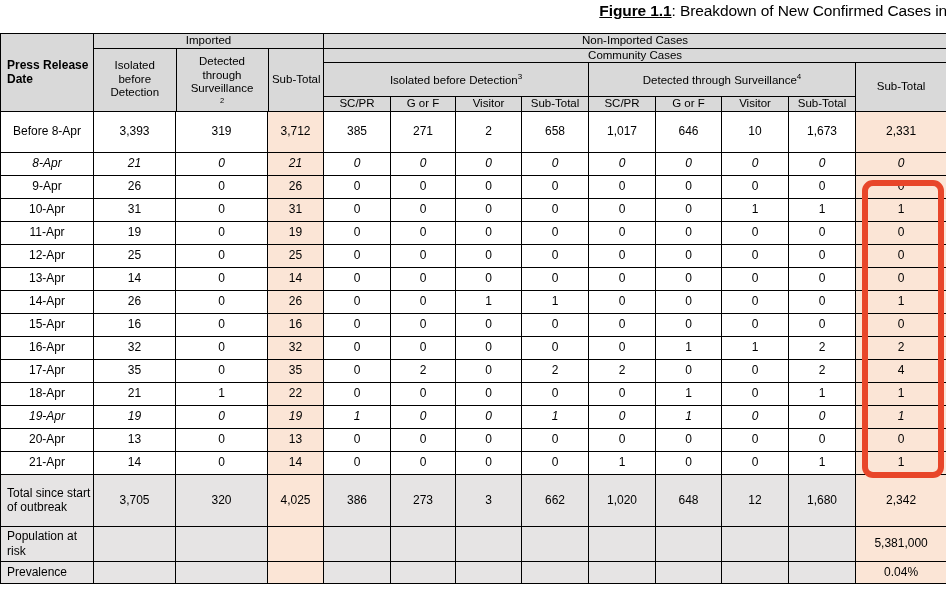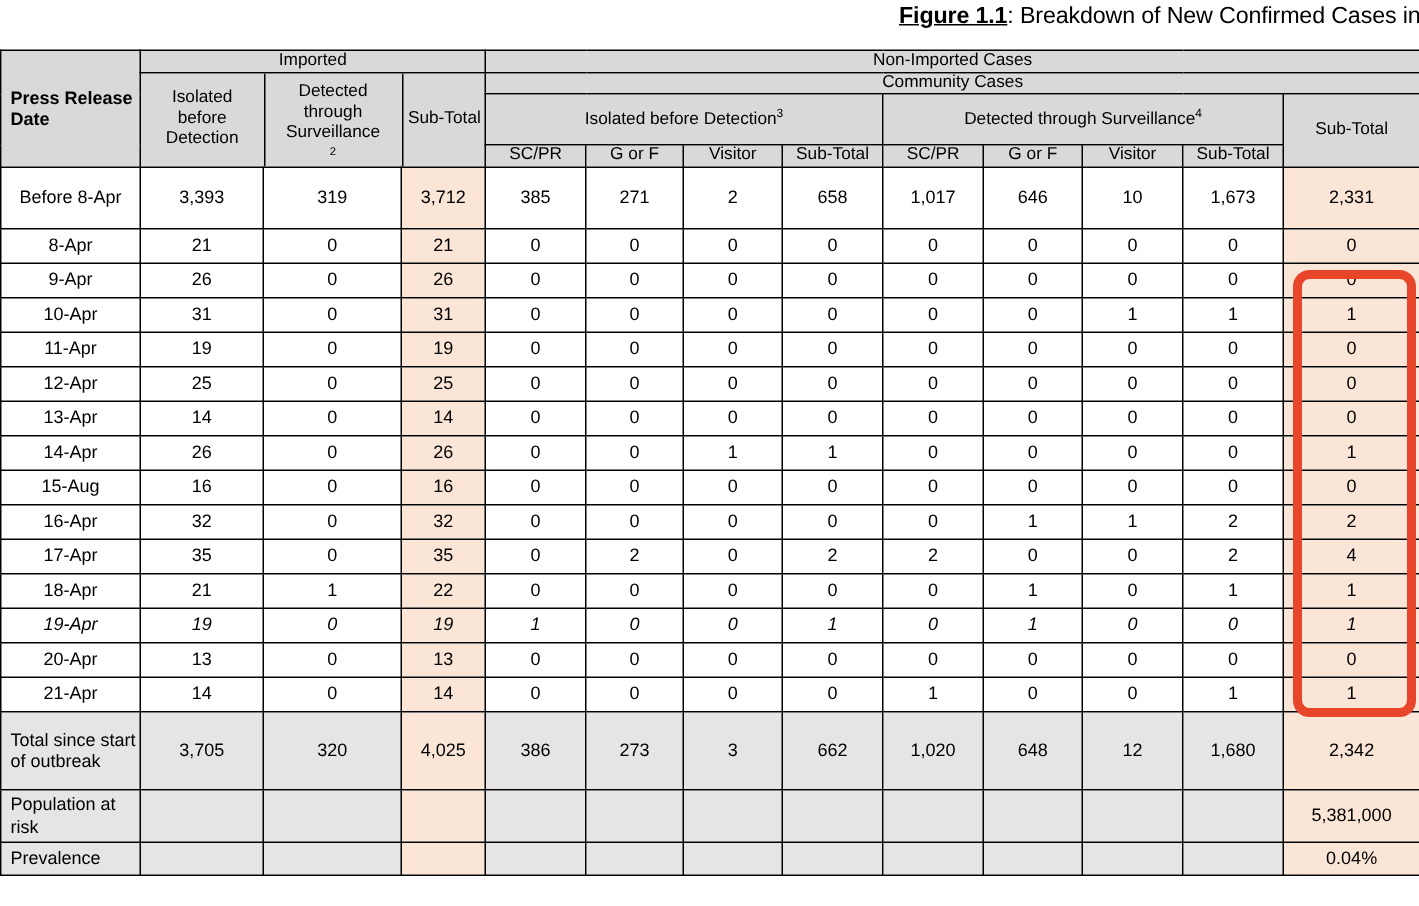--- a/index.html
+++ b/index.html
@@ -177,21 +177,21 @@
             <td class="num">385</td>
             <td class="num">271</td>
             <td class="num">2</td>
             <td class="num">658</td>
             <td class="num">1,017</td>
             <td class="num">646</td>
             <td class="num">10</td>
             <td class="num">1,673</td>
             <td class="sub">2,331</td>
           </tr>
-          <tr style="height: 23px;">
+          <tr style="height: 23px; font-style: italic;">
             <td class="rowhdr">8-Apr</td>
             <td class="num">21</td>
             <td class="num">0</td>
             <td class="sub">21</td>
             <td class="num">0</td>
             <td class="num">0</td>
             <td class="num">0</td>
             <td class="num">0</td>
             <td class="num">0</td>
             <td class="num">0</td>
@@ -283,21 +283,21 @@
             <td class="num">0</td>
             <td class="num">1</td>
             <td class="num">1</td>
             <td class="num">0</td>
             <td class="num">0</td>
             <td class="num">0</td>
             <td class="num">0</td>
             <td class="sub">1</td>
           </tr>
           <tr style="height: 23px;">
-            <td class="rowhdr">15-Aug</td>
+            <td class="rowhdr">15-Apr</td>
             <td class="num">16</td>
             <td class="num">0</td>
             <td class="sub">16</td>
             <td class="num">0</td>
             <td class="num">0</td>
             <td class="num">0</td>
             <td class="num">0</td>
             <td class="num">0</td>
             <td class="num">0</td>
             <td class="num">0</td>

